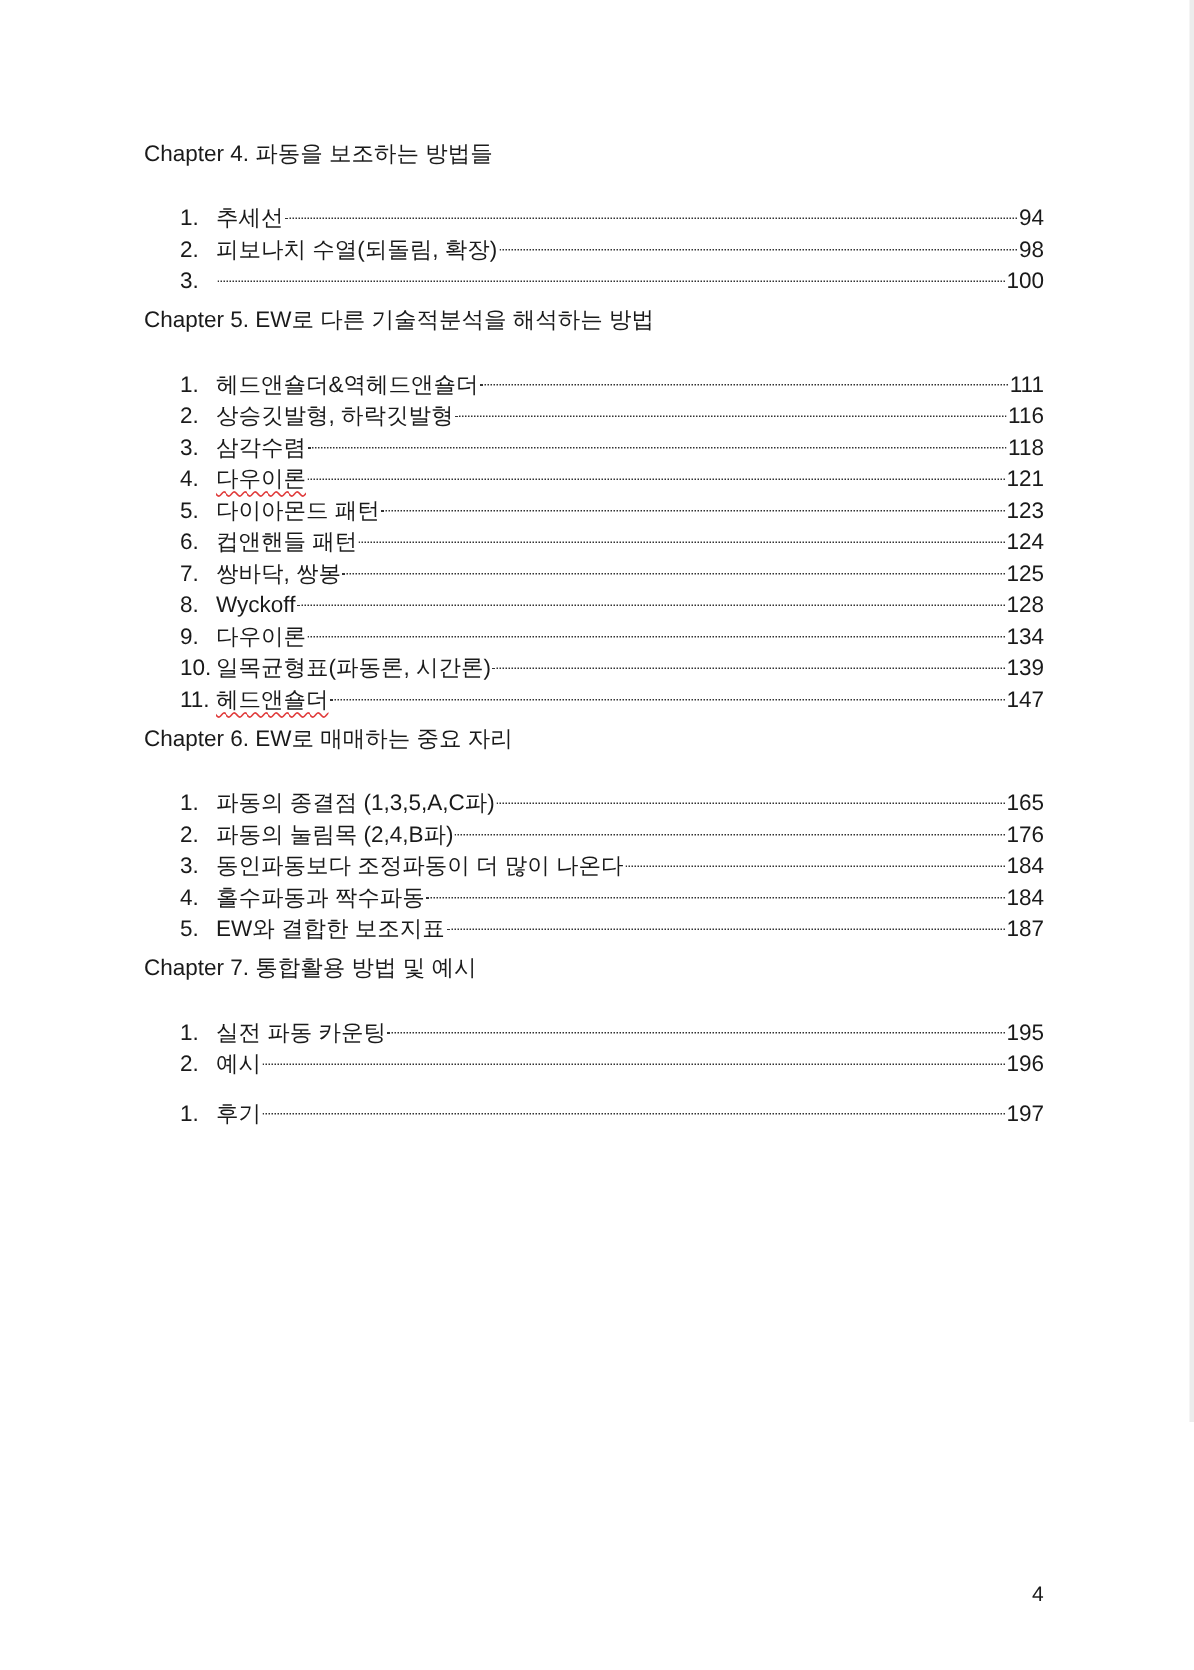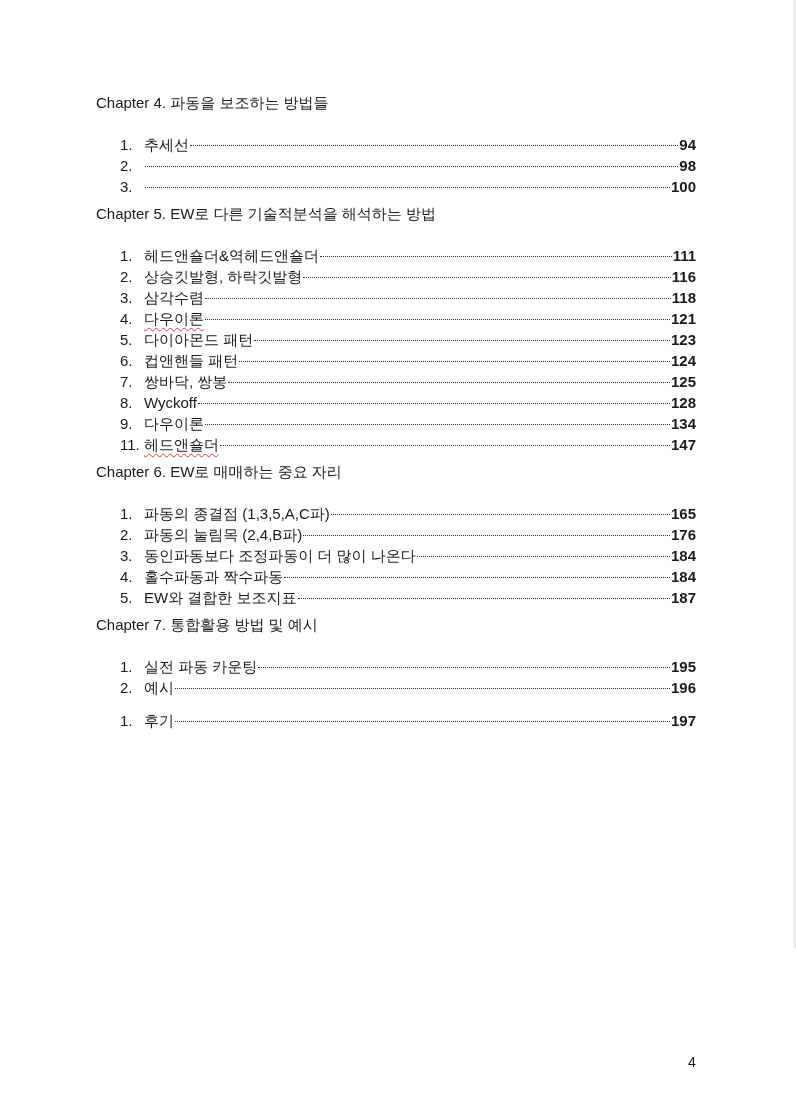--- a/index.html
+++ b/index.html
@@ -83,21 +83,20 @@
     content: "";
     position: absolute;
     left: 0;
     right: 0;
     bottom: 4px;
     border-bottom: 1.5px dotted #333;
   }
   .entry-page {
     flex: 0 0 auto;
     text-align: right;
-    font-weight: bold;
   }
   .chapter-gap { height: 12px; }
   .page-number {
     position: absolute;
     left: 688px;
     top: 1054px;
     font-size: 14px;
     line-height: 16px;
   }
 </style>
@@ -111,20 +110,21 @@
       <div class="chapter-title">Chapter 4. 파동을 보조하는 방법들</div>
       <ul class="entries">
         <li class="entry">
           <span class="entry-num">1.</span>
           <span class="entry-title">추세선</span>
           <span class="leader"></span>
           <span class="entry-page">94</span>
         </li>
         <li class="entry">
           <span class="entry-num">2.</span>
+          <span class="entry-title">피보나치 수열(되돌림, 확장)</span>
           <span class="leader"></span>
           <span class="entry-page">98</span>
         </li>
         <li class="entry">
           <span class="entry-num">3.</span>
           <span class="leader"></span>
           <span class="entry-page">100</span>
         </li>
       </ul>
     </section>
@@ -181,20 +181,26 @@
           <span class="leader"></span>
           <span class="entry-page">128</span>
         </li>
         <li class="entry">
           <span class="entry-num">9.</span>
           <span class="entry-title">다우이론</span>
           <span class="leader"></span>
           <span class="entry-page">134</span>
         </li>
         <li class="entry">
+          <span class="entry-num">10.</span>
+          <span class="entry-title">일목균형표(파동론, 시간론)</span>
+          <span class="leader"></span>
+          <span class="entry-page">139</span>
+        </li>
+        <li class="entry">
           <span class="entry-num">11.</span>
           <span class="entry-title spell">헤드앤숄더</span>
           <span class="leader"></span>
           <span class="entry-page">147</span>
         </li>
       </ul>
     </section>
     <div class="chapter-gap"></div>
 
     <section class="chapter">

